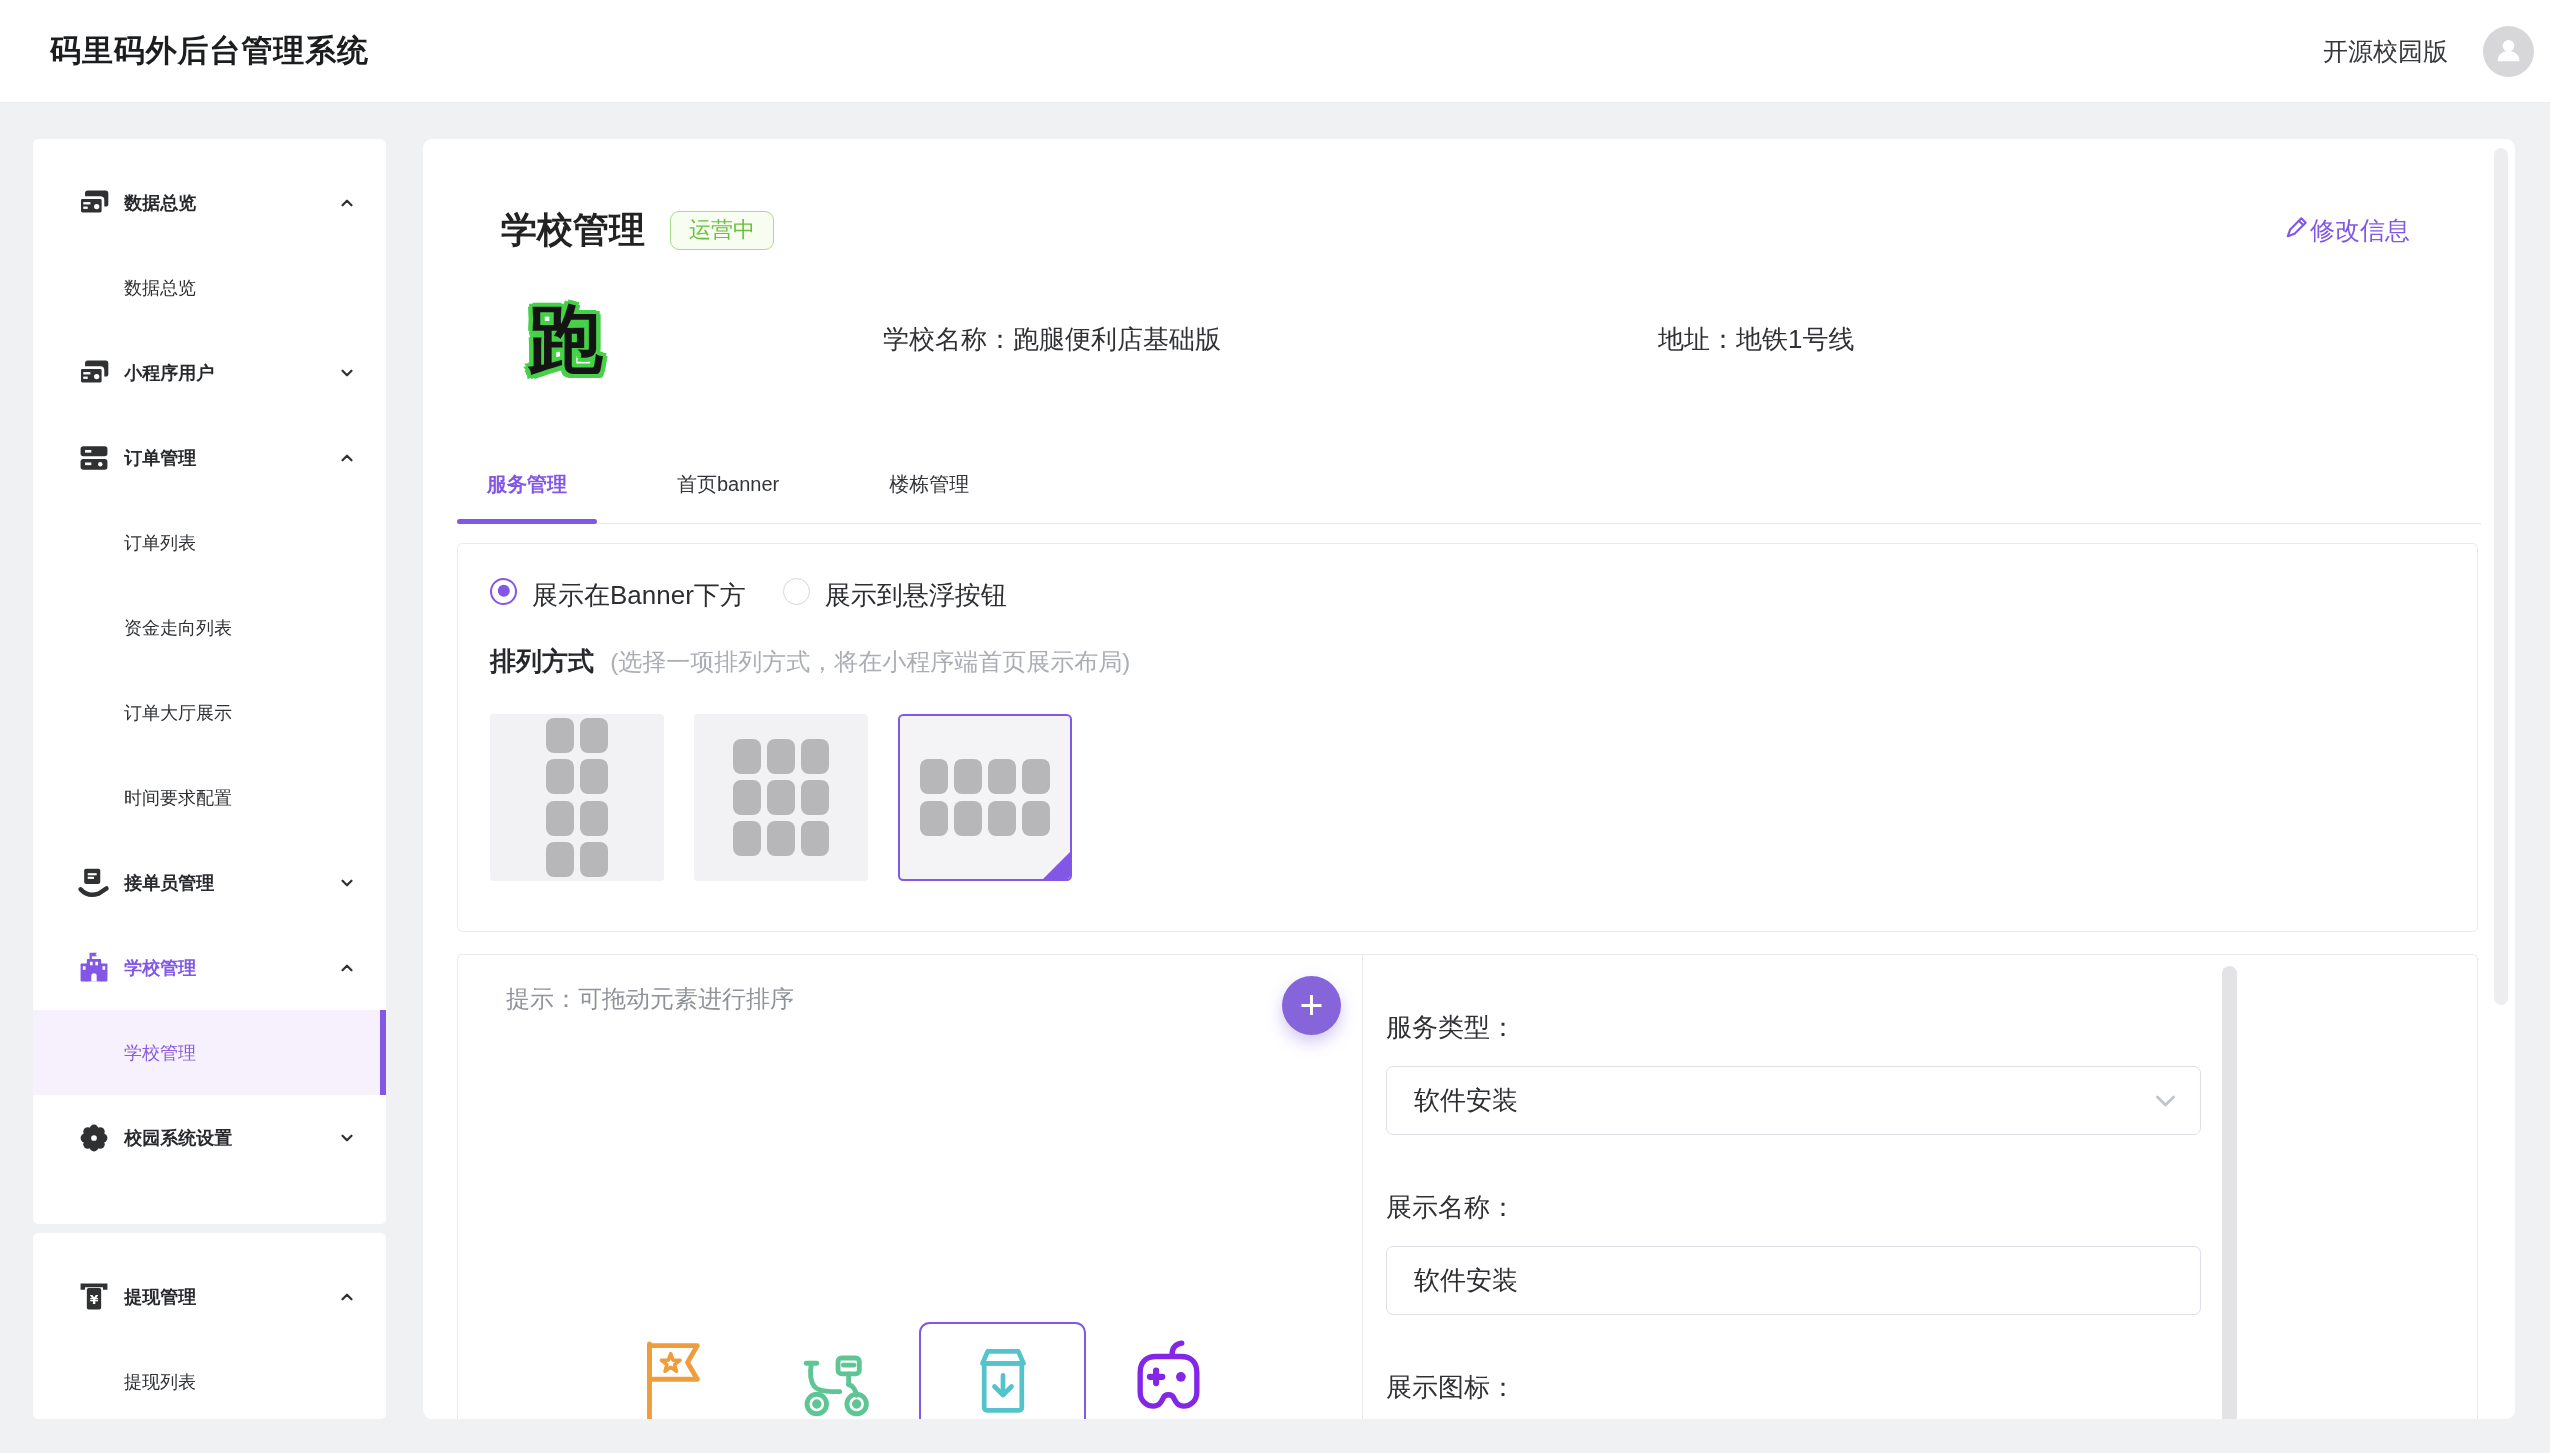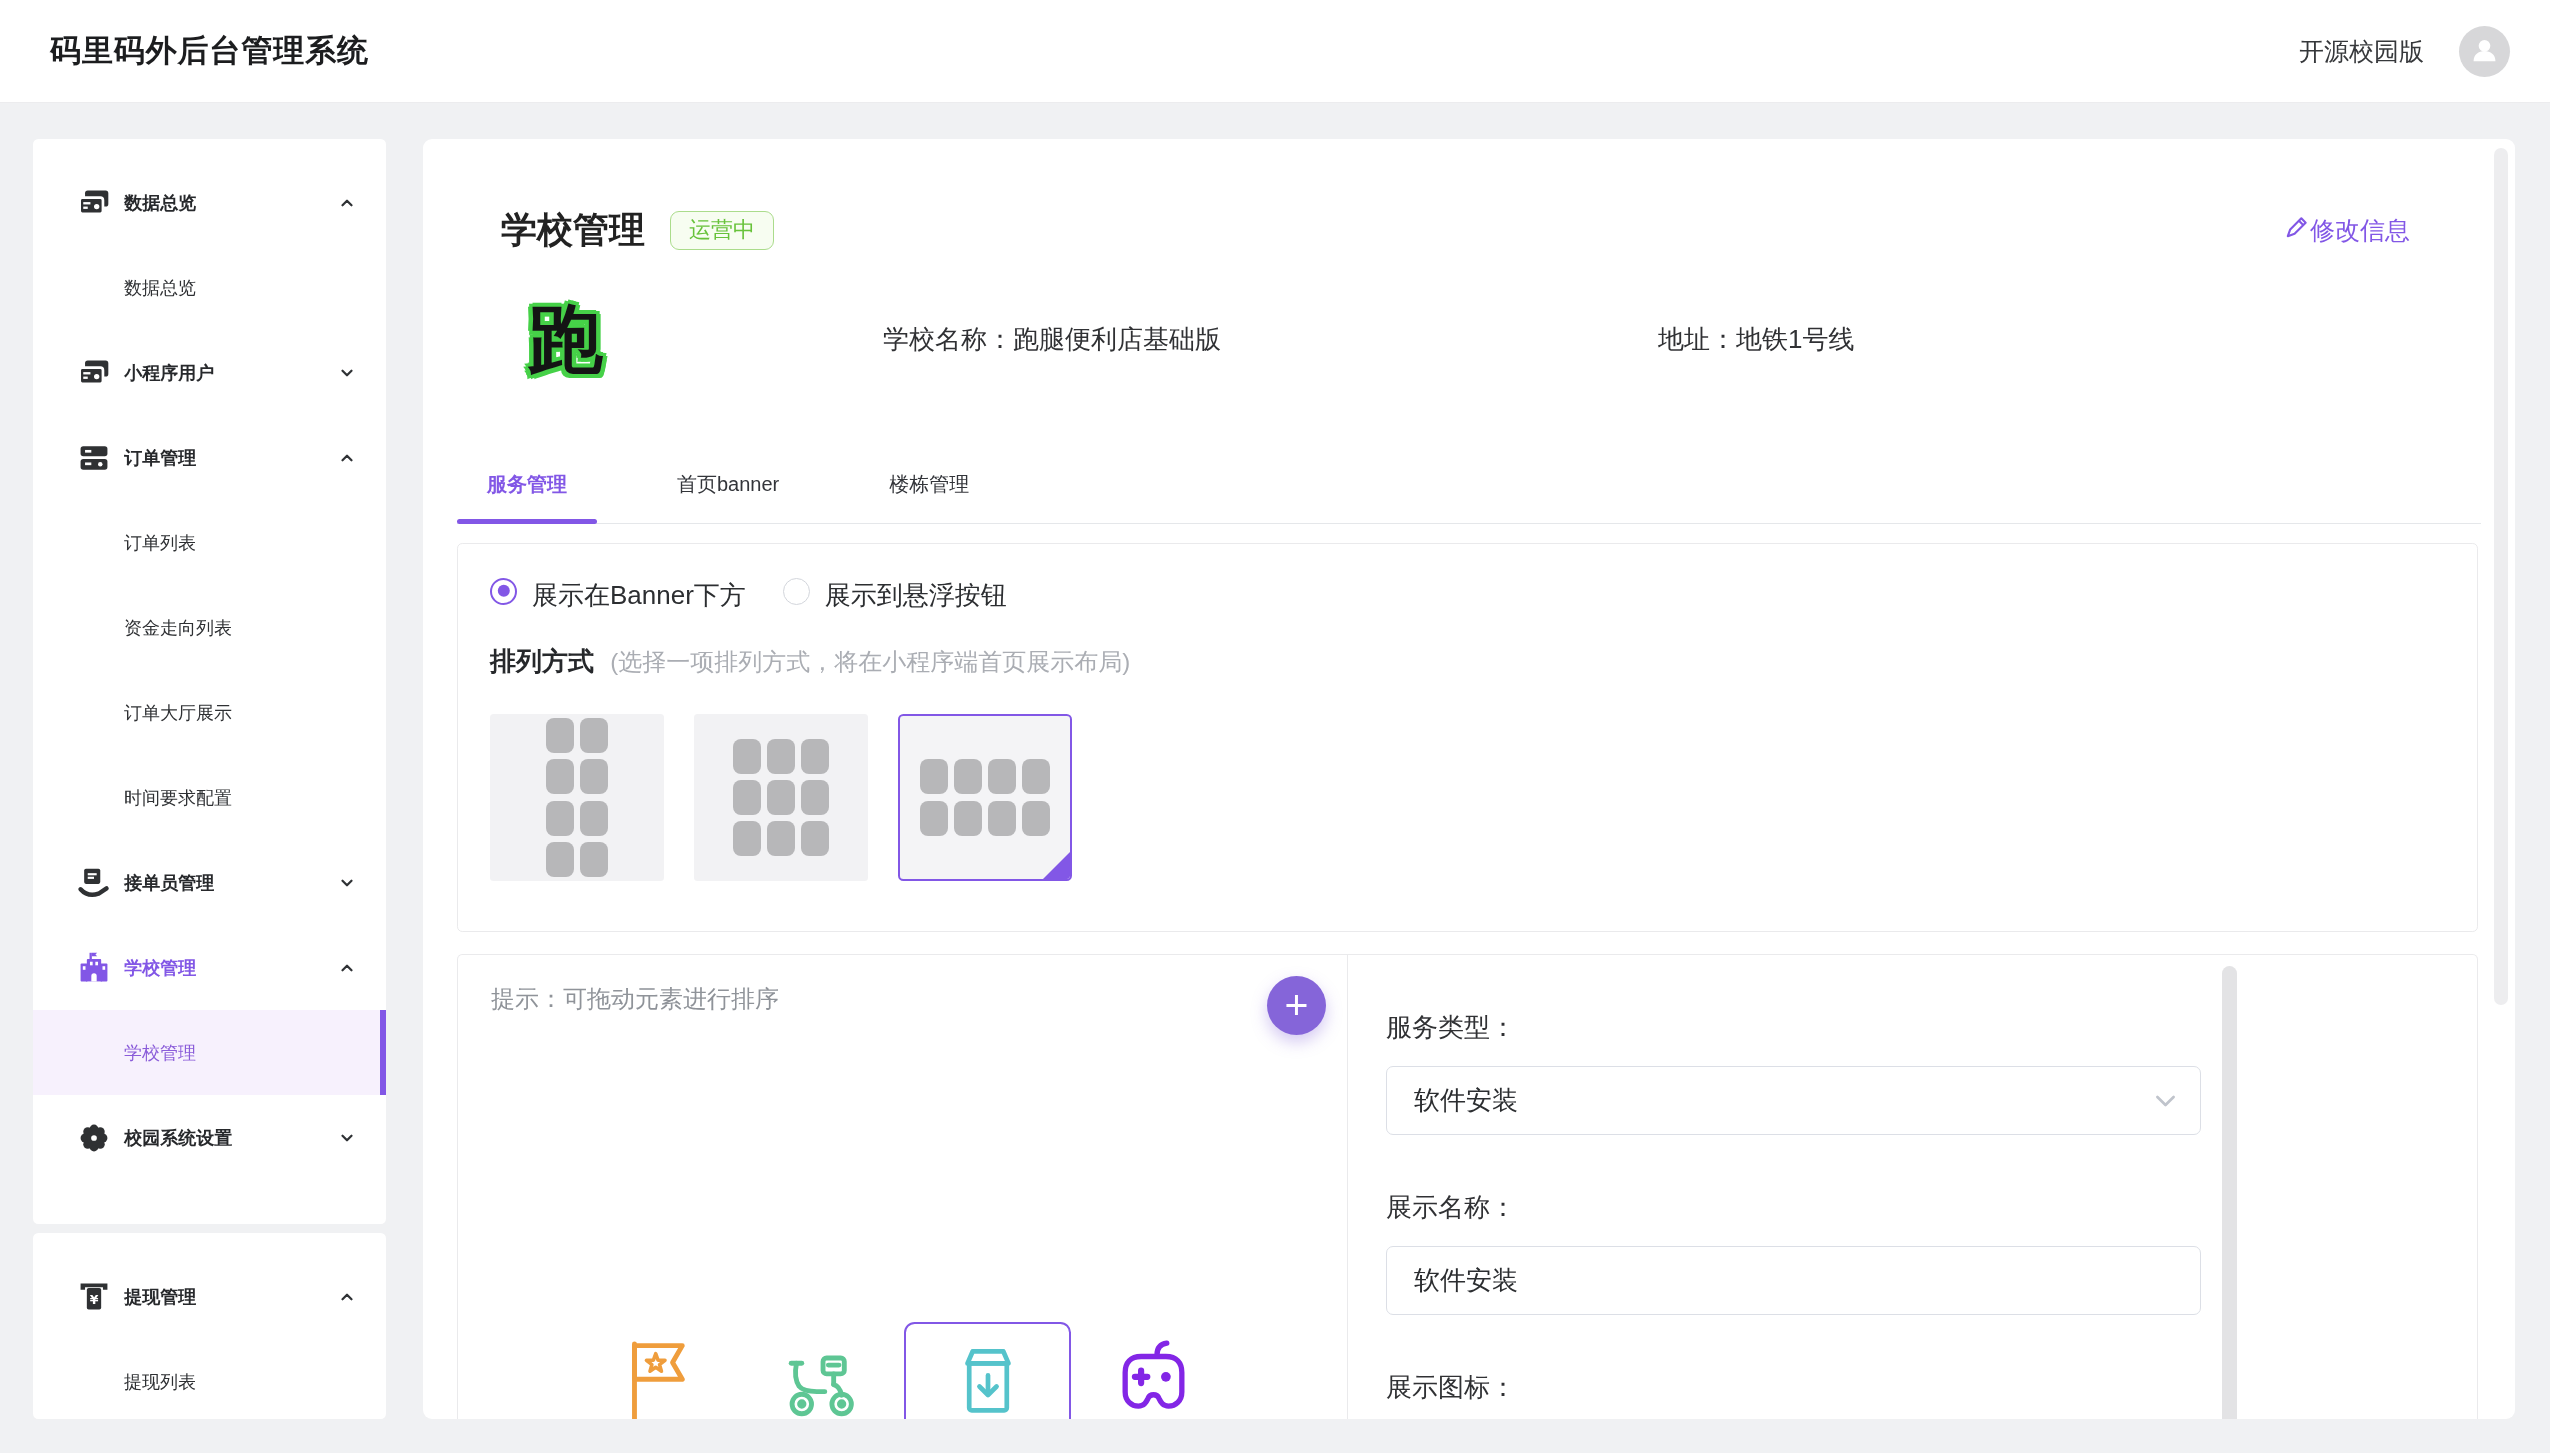--- a/index.html
+++ b/index.html
@@ -1,21 +1,21 @@
 <!DOCTYPE html>
 <html style="font-size:14px"><head>
 <meta charset="utf-8">
 <style>
   * { margin:0; padding:0; box-sizing:border-box; }
   html,body { width:2550px; height:1454px; overflow:hidden; background:#f0f1f3;
     font-family:"Liberation Sans","DejaVu Sans",sans-serif; color:#2b2d30; }
 
   
   .topbar { height:103px; background:#fff; display:flex; align-items:center;
-    padding:0 40px 0 50px; border-bottom:0.9px solid #ececee; }
+    padding:0 16px 0 50px; border-bottom:0.9px solid #ececee; }
   .app-title { font-size:31px; font-weight:700; color:#1c1d1f; letter-spacing:0.9px; }
   .topbar-right { margin-left:auto; display:flex; align-items:center; }
   .edition { font-size:25px; color:#36383b; }
   .avatar { width:51px; height:51px; border-radius:50%; background:#d7d7d9;
     margin-left:35px; display:flex; align-items:center; justify-content:center; }
   .avatar svg { width:35px; height:35px; }
 
   
   .side-card { position:absolute; left:33px; width:353px; background:#fff;
     border-radius:5.3px; overflow:hidden; }
@@ -90,21 +90,21 @@
     border-left:27px solid transparent; border-bottom:27px solid #8257e6; }
   .tilegrid { display:grid; gap:6.2px; }
   .tilegrid.g2x4 { grid-template-columns:repeat(2,28px); }
   .tilegrid.g3x3 { grid-template-columns:repeat(3,28px); }
   .tilegrid.g4x2 { grid-template-columns:repeat(4,28px); }
   .tile { width:28px; height:35px; background:#b7b7b9; border-radius:8px; }
 
   
   .bottom-box { position:absolute; top:815px; left:34px; right:37px; height:465px;
     border:1.8px solid #eaeaec; border-bottom:none; border-radius:5.3px 5.3px 0 0; overflow:hidden; }
-  .drag-panel { position:absolute; left:1px; top:0; bottom:0; width:889px;
+  .drag-panel { position:absolute; left:16px; top:0; bottom:0; width:889px;
     border-right:1.8px solid #eaeaec; }
   .drag-hint { position:absolute; left:32px; top:28px; font-size:24px; color:#8f9399; }
   .add-btn { position:absolute; right:21px; top:21px; width:59px; height:59px;
     border-radius:50%; background:#8565d9; color:#fff; font-size:41px; font-weight:300;
     display:flex; align-items:center; justify-content:center;
     box-shadow:0 7px 16px rgba(133,101,217,.35); cursor:pointer; line-height:1; }
   .svc-icon { position:absolute; }
   .svc-icon svg { display:block; }
   .svc-flag    { left:156px; top:378px; }
   .svc-scooter { left:318px; top:385px; }

